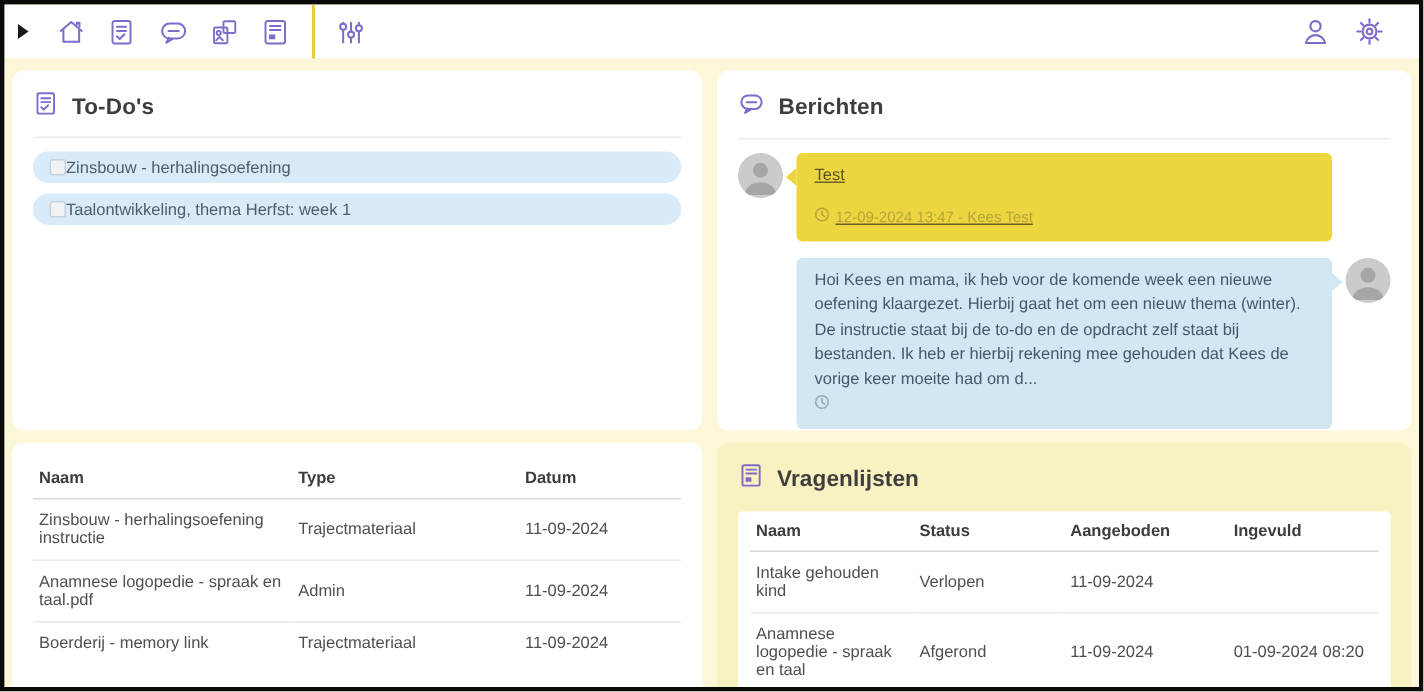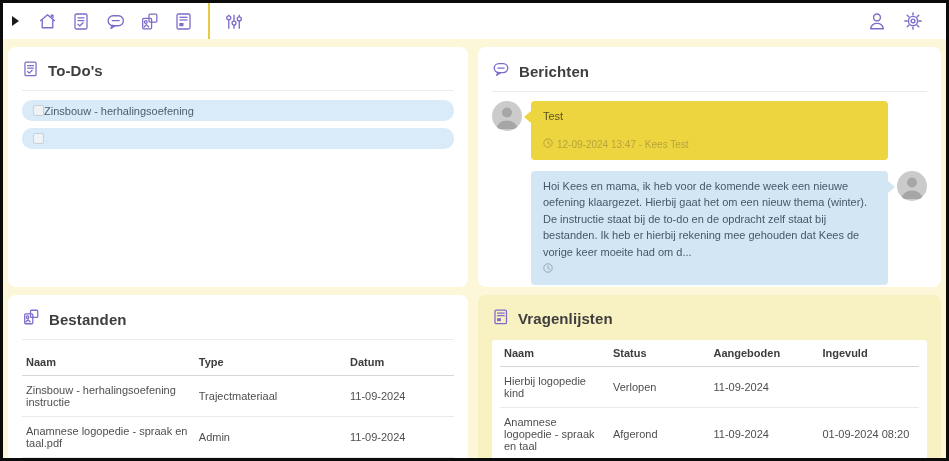--- a/index.html
+++ b/index.html
@@ -45,21 +45,21 @@
 
   
   .msg-row { display:grid; grid-template-columns:30px 1fr 30px; column-gap:9px;
              margin-bottom:11px; align-items:start; }
   .avatar { width:30px; height:30px; border-radius:50%; background:#cbcbcb; overflow:hidden;
             display:block; }
   .bubble { position:relative; border-radius:4px; padding:7px 12px 8px 12px;
             font-size:11px; line-height:1.5; }
   .bubble .txt { white-space:pre-line; }
   .bubble .meta { margin-top:4px; font-size:10px; display:flex; align-items:center; gap:4px; }
-  .bubble.yellow { background:#edd540; color:#6b6026; grid-column:2; }
+  .bubble.yellow { background:#edd540; color:#6b6026; grid-column:2;text-decoration:underline; }
   .bubble.yellow .txt { color:#5d5420; }
   .bubble.yellow .meta { color:#b5a43c; margin-top:12px; }
   .bubble.yellow::before { content:""; position:absolute; left:-7px; top:10px; width:0; height:0;
             border-top:6px solid transparent; border-bottom:6px solid transparent;
             border-right:7px solid #edd540; }
   .bubble.blue { background:#d2e6f4; color:#45586a; grid-column:2; }
   .bubble.blue .meta { color:#96a8b6; margin-top:2px; }
   .bubble.blue::after { content:""; position:absolute; right:-7px; top:10px; width:0; height:0;
             border-top:6px solid transparent; border-bottom:6px solid transparent;
             border-left:7px solid #d2e6f4; }
@@ -199,20 +199,21 @@
           </svg>
         </span>
         <span class="panel-title">To-Do's</span>
       </div>
       <div class="todo-item">
         <span class="chk"></span>
         <span class="lbl">Zinsbouw - herhalingsoefening</span>
       </div>
       <div class="todo-item">
         <span class="chk"></span>
+        <span class="lbl">Taalontwikkeling, thema Herfst: week 1</span>
       </div>
     </div>
 
     <div class="panel white">
       <div class="panel-head rule">
         <span class="ico">
           <svg width="18" height="18" viewBox="0 0 20 20" fill="none" stroke="#7e6bca" stroke-width="1.5" stroke-linecap="round">
             <rect x="2.5" y="4" width="15" height="10" rx="5"></rect>
             <line x1="6.5" y1="9" x2="13.5" y2="9"></line>
             <path d="M6.8 13.8 l-1.6 3.2 l4 -2.5" stroke-linejoin="round"></path>
@@ -258,31 +259,20 @@
           <svg width="30" height="30" viewBox="0 0 30 30">
               <circle cx="15" cy="11.5" r="5" fill="#a6a6a6"></circle>
               <path d="M4.5 28 a10.5 8.5 0 0 1 21 0 z" fill="#a6a6a6"></path>
             </svg>
         </span>
       </div>
 
     </div>
 
     <div class="panel white row2">
-      <div class="panel-head rule">
-        <span class="ico">
-          <svg width="18" height="18" viewBox="0 0 20 20" fill="none" stroke="#7e6bca" stroke-width="1.4" stroke-linejoin="round">
-            <rect x="9.5" y="2.5" width="8" height="8" rx="1"></rect>
-            <rect x="3" y="6.5" width="9" height="11" rx="1"></rect>
-            <circle cx="6.2" cy="10.2" r="1.4"></circle>
-            <path d="M4 15.8 l2.7 -2.7 l2.7 2.7"></path>
-          </svg>
-        </span>
-        <span class="panel-title">Bestanden</span>
-      </div>
       <table class="files-table">
         <colgroup>
             <col class="c0">
             <col class="c1">
             <col class="c2">
           </colgroup>
         <thead>
           <tr>
             <th>Naam</th>
             <th>Type</th>
@@ -332,21 +322,21 @@
           <thead>
             <tr>
               <th>Naam</th>
               <th>Status</th>
               <th>Aangeboden</th>
               <th>Ingevuld</th>
             </tr>
           </thead>
           <tbody>
             <tr>
-              <td>Hierbij logopedie kind</td>
+              <td>Intake gehouden kind</td>
               <td>Verlopen</td>
               <td>11-09-2024</td>
               <td></td>
             </tr>
             <tr>
               <td>Anamnese logopedie - spraak en taal</td>
               <td>Afgerond</td>
               <td>11-09-2024</td>
               <td>01-09-2024 08:20</td>
             </tr>

